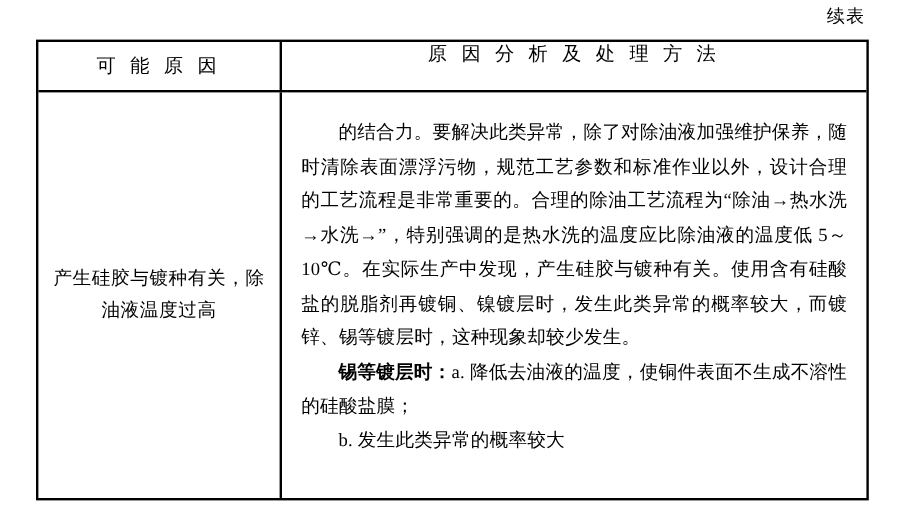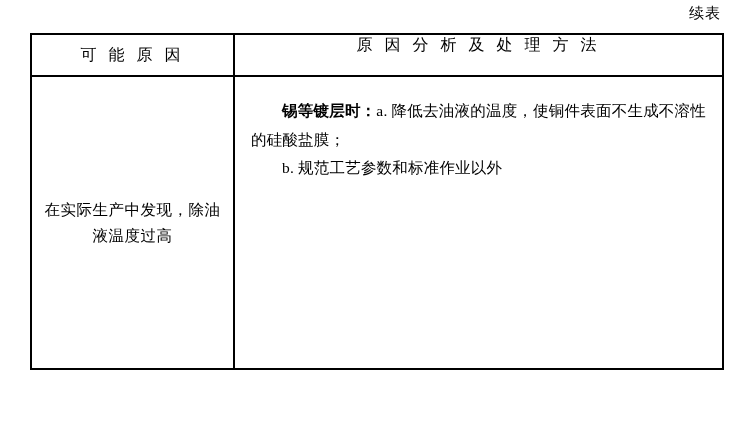--- a/index.html
+++ b/index.html
@@ -26,21 +26,21 @@
     right: 34px;
     font-size: 15px;
     letter-spacing: 1px;
     font-weight: 400;
   }
   .table {
     position: absolute;
     left: 30px;
     top: 33px;
     width: 694px;
-    height: 337px;
+    height: 384px;
     border: 2px solid #000;
     box-sizing: border-box;
     display: flex;
     flex-direction: column;
   }
   .thead {
     display: flex;
     height: 40px;
     border-bottom: 2px solid #000;
     flex: 0 0 auto;
@@ -115,22 +115,23 @@
       <div class="col-left">
         <span class="th-text">可 能 原 因</span>
       </div>
       <div class="col-right">
         <span class="th-text">原 因 分 析 及 处 理 方 法</span>
       </div>
     </div>
 
     <div class="tbody">
       <div class="col-left">
-        <div class="cause-cell">在实际生产中发现，除油液温度过高</div>
+        <div class="cause-cell">产生硅胶与镀种有关，除油液温度过高</div>
       </div>
       <div class="col-right analysis-cell">
+        <p class="para indent">的结合力。要解决此类异常，除了对除油液加强维护保养，随时清除表面漂浮污物，规范工艺参数和标准作业以外，设计合理的工艺流程是非常重要的。合理的除油工艺流程为“除油→热水洗→水洗→”，特别强调的是热水洗的温度应比除油液的温度低 5～10℃。在实际生产中发现，产生硅胶与镀种有关。使用含有硅酸盐的脱脂剂再镀铜、镍镀层时，发生此类异常的概率较大，而镀锌、锡等镀层时，这种现象却较少发生。</p>
         <p class="para indent"><span class="method-label">锡等镀层时：</span><span>a. 降低去油液的温度，使铜件表面不生成不溶性的硅酸盐膜；</span></p>
-        <p class="para indent-b">b. 规范工艺参数和标准作业以外</p>
+        <p class="para indent-b">b. 发生此类异常的概率较大</p>
       </div>
     </div>
 
   </div>
 </div>
 
 </body></html>

